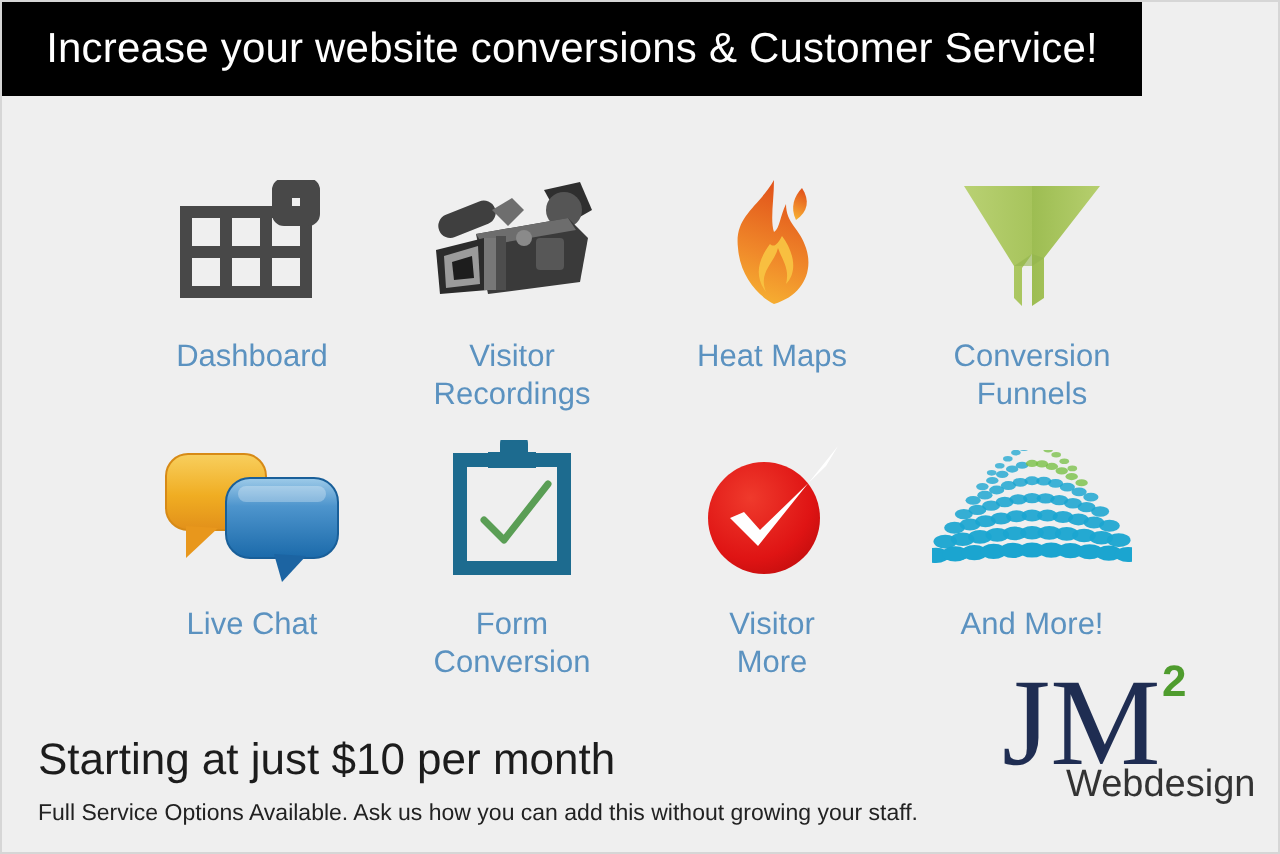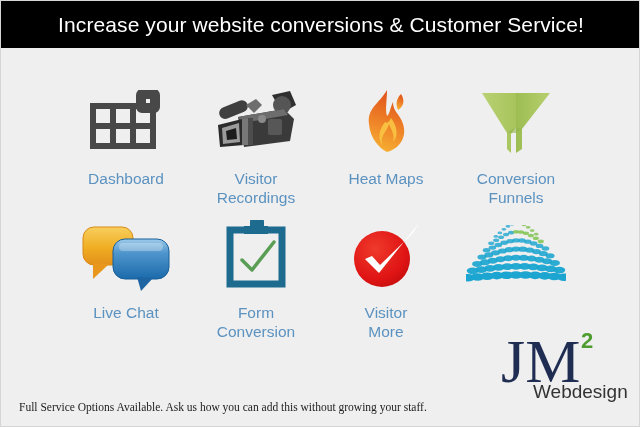--- a/index.html
+++ b/index.html
@@ -10,21 +10,21 @@
   }
   #poster{
     position:relative;width:640px;height:427px;
     background:#efefef;
     box-sizing:border-box;
     border:1px solid #d6d6d6;
     overflow:hidden;
   }
   
   .header-bar{
-    position:absolute;left:0;top:0;width:640px;height:47px;
+    position:absolute;left:0;top:0;width:570px;height:47px;
     background:#000;
     display:flex;align-items:center;justify-content:center;
   }
   .header-title{
     color:#ffffff;
     font-size:21px;
     font-weight:400;
     letter-spacing:0.1px;
     white-space:nowrap;
     font-family:"Liberation Sans", sans-serif;
@@ -56,21 +56,20 @@
   
   .price-line{
     position:absolute;left:18px;top:366px;
     font-size:22px;color:#1c1c1c;font-weight:400;
     white-space:nowrap;
   }
   .sub-line{
     position:absolute;left:18px;top:400px;
     font-size:11.5px;color:#222;
     white-space:nowrap;
-    font-family:Liberation Serif, serif;
   }
   
   .logo{
     position:absolute;right:12px;bottom:24px;
     width:132px;height:78px;
   }
 </style>
 </head>
 <body>
 
@@ -325,24 +324,28 @@
             <ellipse cx="30.80" cy="50.66" rx="6.60" ry="3.80" fill="#1ba5d0" opacity="1.00"></ellipse>
             <ellipse cx="40.40" cy="50.22" rx="6.60" ry="3.80" fill="#1ba5d0" opacity="1.00"></ellipse>
             <ellipse cx="50.00" cy="50.01" rx="6.60" ry="3.80" fill="#1ba5d0" opacity="1.00"></ellipse>
             <ellipse cx="59.60" cy="50.06" rx="6.60" ry="3.80" fill="#1ba5d0" opacity="1.00"></ellipse>
             <ellipse cx="69.20" cy="50.36" rx="6.60" ry="3.80" fill="#1ba5d0" opacity="1.00"></ellipse>
             <ellipse cx="78.80" cy="50.87" rx="6.60" ry="3.80" fill="#1ba5d0" opacity="1.00"></ellipse>
             <ellipse cx="88.40" cy="51.52" rx="6.60" ry="3.80" fill="#1ba5d0" opacity="1.00"></ellipse>
             <ellipse cx="98.00" cy="52.24" rx="6.60" ry="3.80" fill="#1ba5d0" opacity="1.00"></ellipse>
           </svg>
       </div>
+      <div class="feature-label">
+        <span>And More!</span>
+      </div>
     </div>
 
   </div>
 
+  <div class="price-line">Starting at just $10 per month</div>
   <div class="sub-line">Full Service Options Available. Ask us how you can add this without growing your staff.</div>
 
   <div class="logo">
     <svg width="132" height="78" viewBox="0 0 132 78">
       <text x="6" y="58" font-family="Liberation Serif, serif" font-size="62" fill="#1f2d52">JM</text>
       <text x="86" y="24" font-family="Liberation Sans, sans-serif" font-size="22" font-weight="bold" fill="#4f9c2e">2</text>
       <text x="38" y="74" font-family="Liberation Sans, sans-serif" font-size="19" fill="#333333">Webdesigners</text>
     </svg>
   </div>
 

